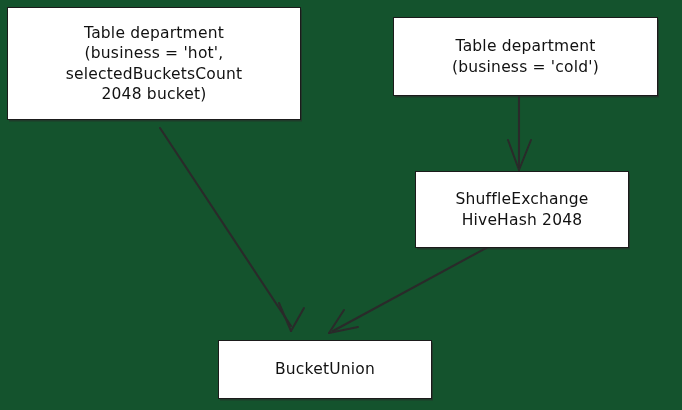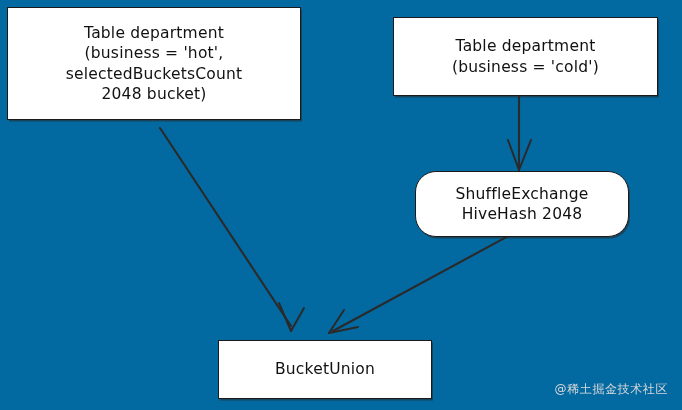--- a/index.html
+++ b/index.html
@@ -7,21 +7,21 @@
     padding: 0;
     background: #ffffff;
   }
   body {
     font-family: "DejaVu Sans", sans-serif;
   }
   #canvas {
     position: relative;
     width: 682px;
     height: 410px;
-    background: #0369a1;
+    background: #14532d;
     overflow: hidden;
   }
   #edges {
     position: absolute;
     left: 0;
     top: 0;
     width: 682px;
     height: 410px;
     pointer-events: none;
   }
@@ -41,21 +41,21 @@
   .node .label {
     font-family: "DejaVu Sans", sans-serif;
     font-size: 15.5px;
     line-height: 1.32;
     letter-spacing: 0.2px;
     white-space: pre-line;
     padding: 0 6px;
   }
   #node-hot      { left: 7px;   top: 7px;   width: 294px; height: 113px; }
   #node-cold     { left: 393px; top: 17px;  width: 265px; height: 79px;  }
-  #node-shuffle  { left: 415px; top: 171px; width: 214px; height: 66px; border-radius: 21px;  }
+  #node-shuffle  { left: 415px; top: 171px; width: 214px; height: 77px;  }
   #node-union    { left: 218px; top: 340px; width: 214px; height: 59px;  }
 
   #node-hot .label     { font-size: 15.5px; }
   #node-cold .label    { font-size: 15.5px; }
   #node-shuffle .label { font-size: 15.5px; }
   #node-union .label   { font-size: 15.5px; }
 
   #watermark {
     position: absolute;
     right: 14px;
@@ -108,15 +108,14 @@
 
   <div class="node" id="node-shuffle">
     <span class="label">ShuffleExchange
 HiveHash 2048</span>
   </div>
 
   <div class="node" id="node-union">
     <span class="label">BucketUnion</span>
   </div>
 
-  <div id="watermark">@稀土掘金技术社区</div>
 
 </div>
 
 </body></html>

